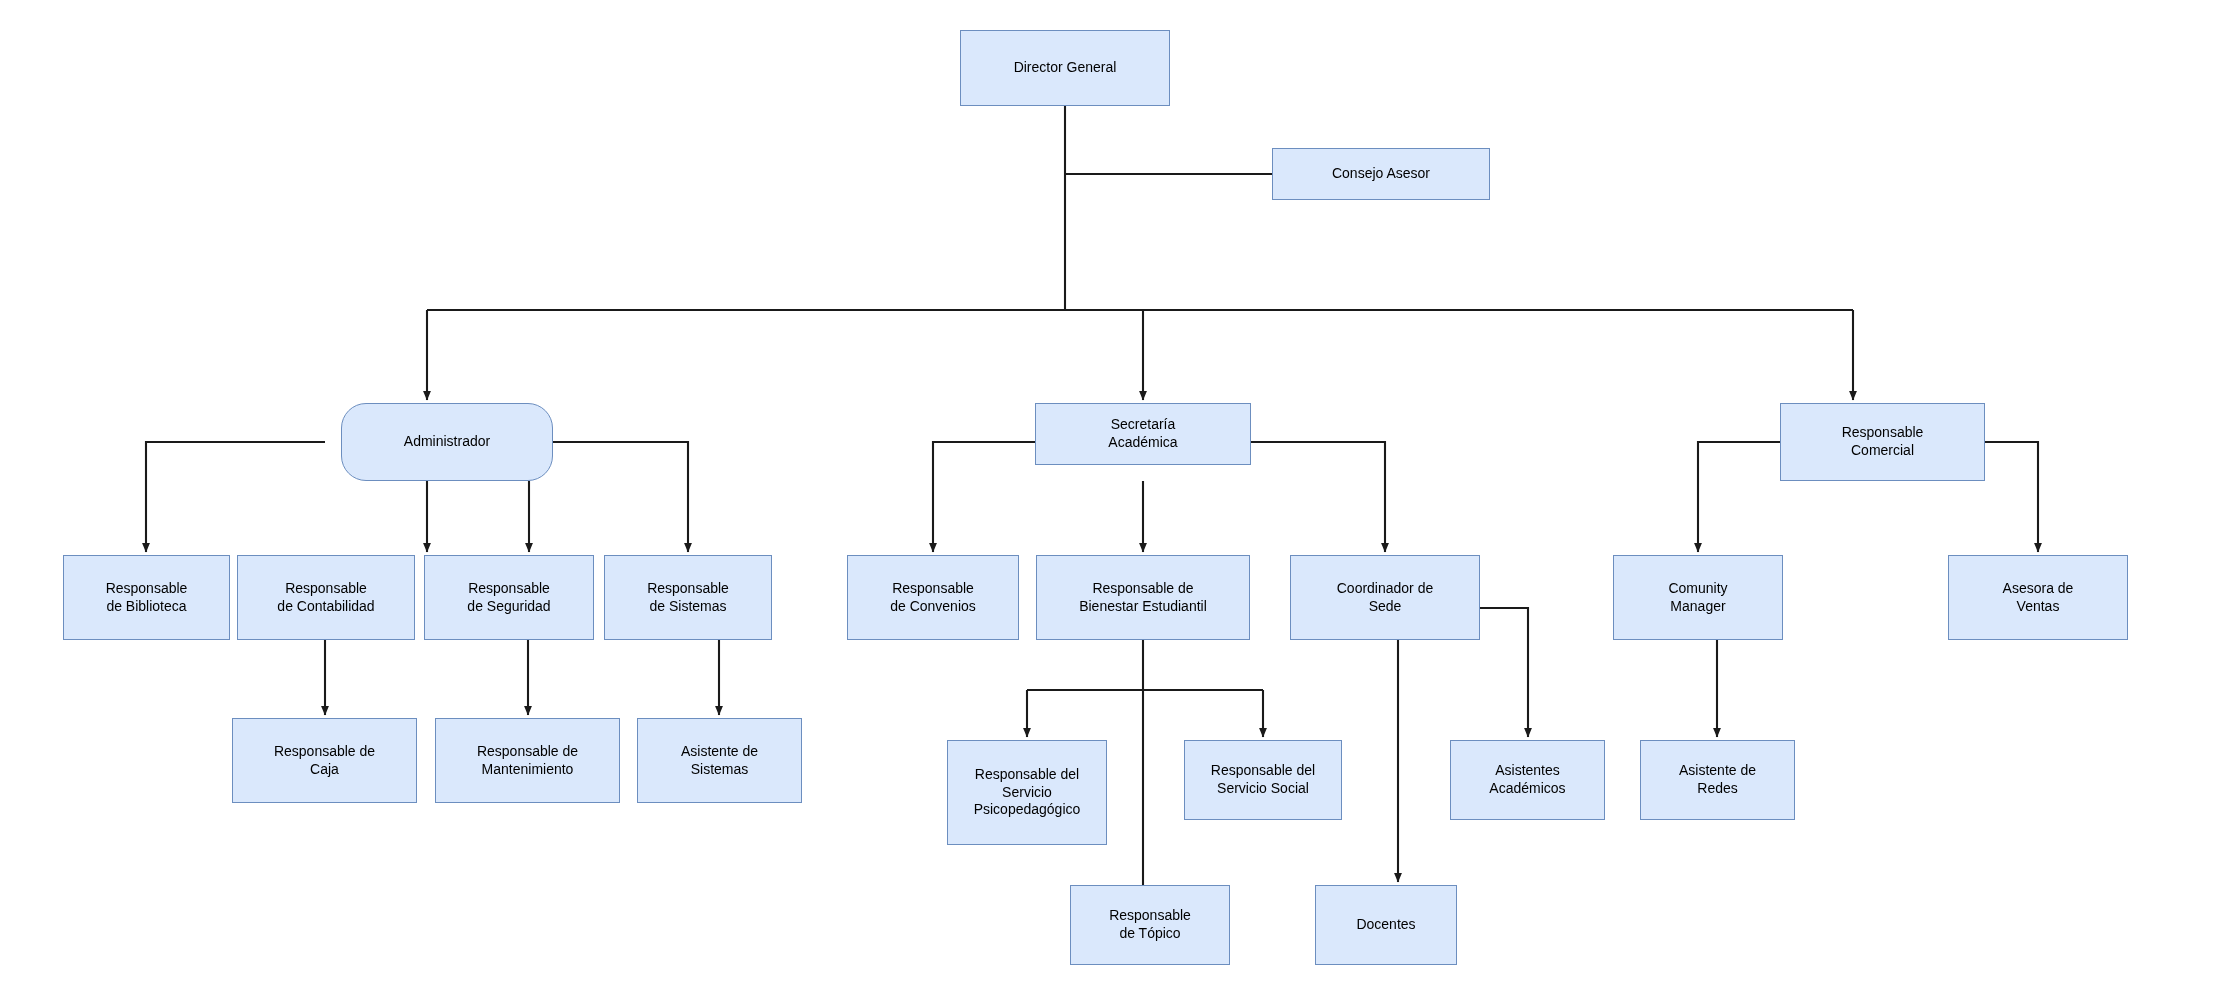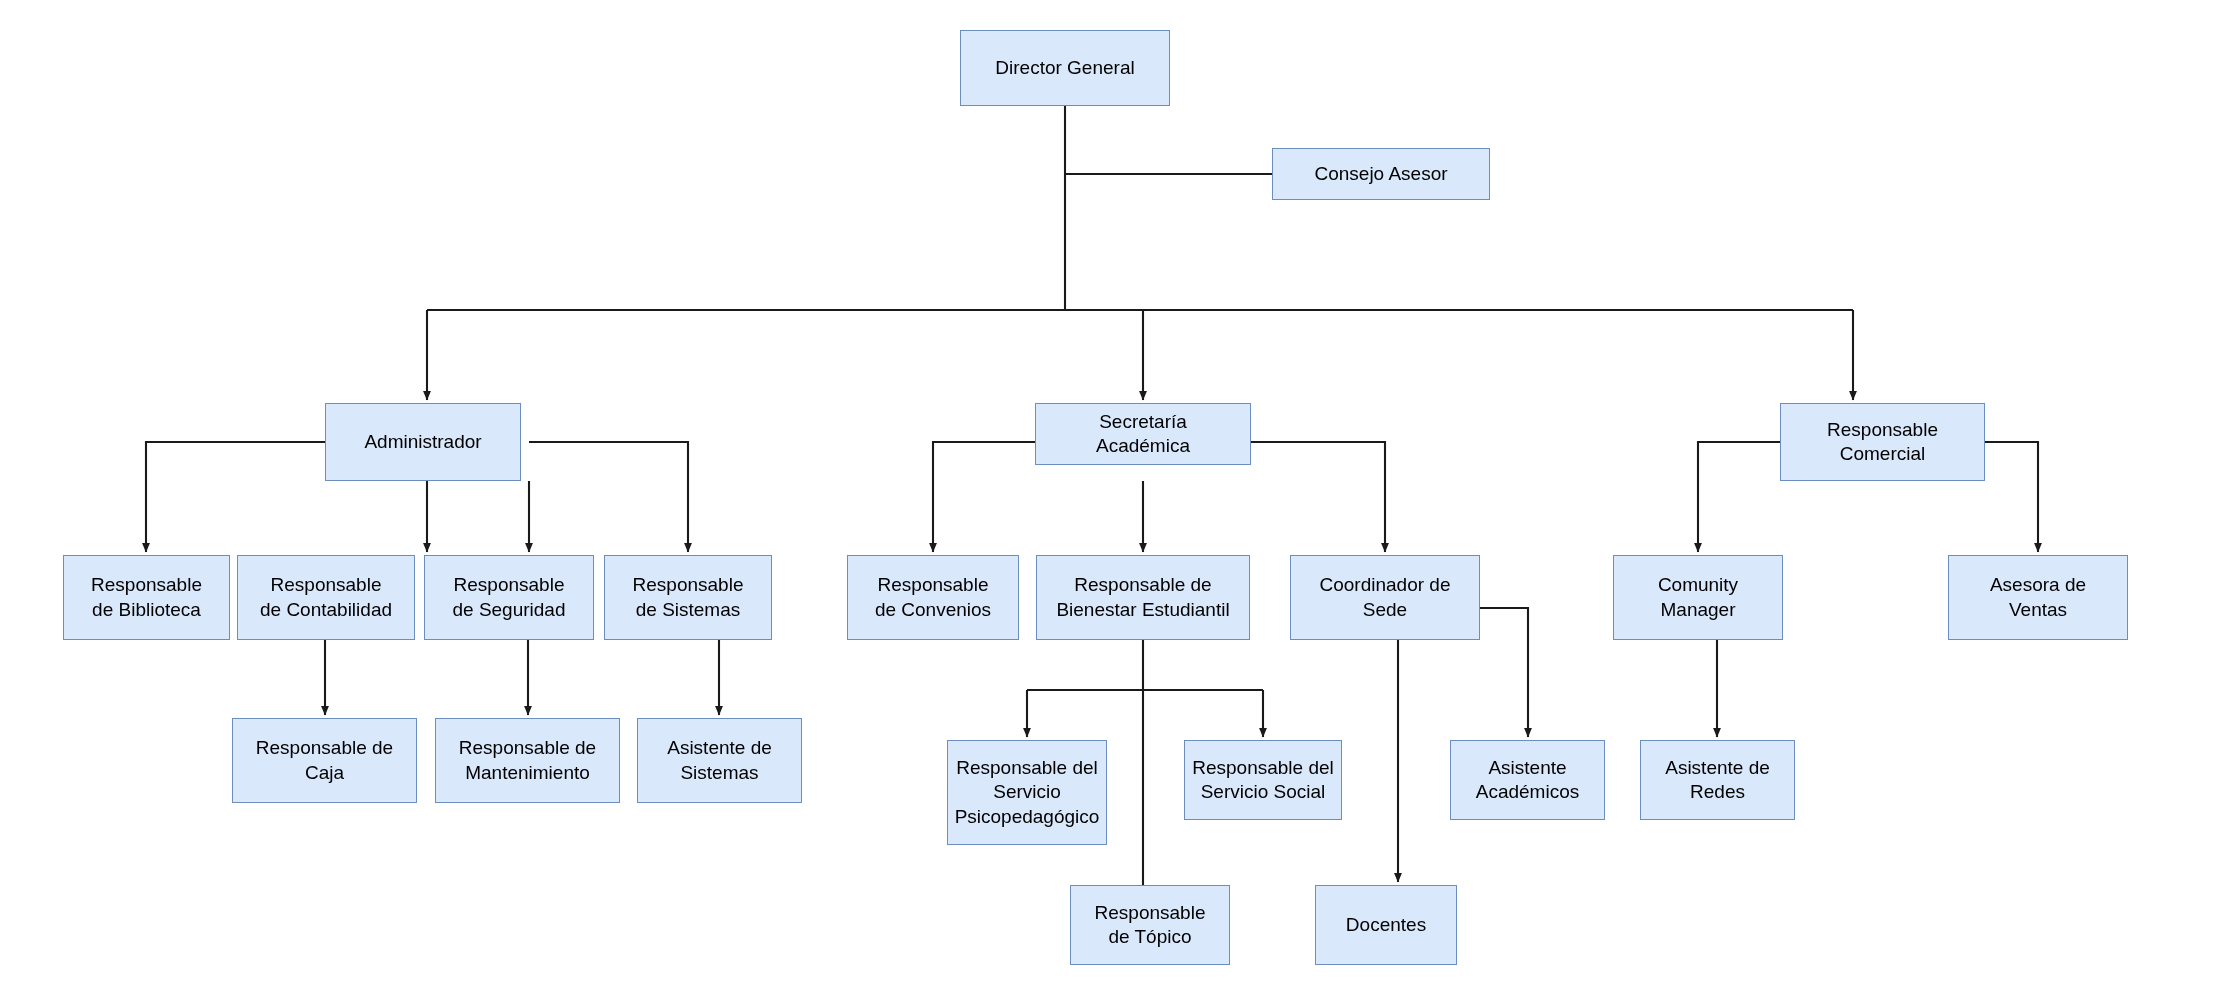--- a/index.html
+++ b/index.html
@@ -10,21 +10,21 @@
   .node{
     position:absolute;
     box-sizing:border-box;
     background:#dae8fc;
     border:1px solid #6c8ebf;
     display:flex;
     align-items:center;
     justify-content:center;
     text-align:center;
     color:#000000;
-    font-size:19px;
+    font-size:14px;
     line-height:1.28;
     padding:2px 5px;
     z-index:2;
   }
   .node span{display:block;white-space:pre-line;}
 </style>
 </head>
 <body>
 
 <div id="canvas">
@@ -77,21 +77,21 @@
   </svg>
 
   <div class="node" style="left:960px;top:30px;width:210px;height:76px;">
     <span>Director General</span>
   </div>
 
   <div class="node" style="left:1272px;top:148px;width:218px;height:52px;">
     <span>Consejo Asesor</span>
   </div>
 
-  <div class="node" style="left:325px;top:403px;width:196px;height:78px;">
+  <div class="node" style="left:341px;top:403px;width:212px;height:78px;border-radius:25px;">
     <span>Administrador</span>
   </div>
 
   <div class="node" style="left:1035px;top:403px;width:216px;height:62px;">
     <span>Secretaría
 Académica</span>
   </div>
 
   <div class="node" style="left:1780px;top:403px;width:205px;height:78px;">
     <span>Responsable
@@ -163,21 +163,21 @@
 Servicio
 Psicopedagógico</span>
   </div>
 
   <div class="node" style="left:1184px;top:740px;width:158px;height:80px;">
     <span>Responsable del
 Servicio Social</span>
   </div>
 
   <div class="node" style="left:1450px;top:740px;width:155px;height:80px;">
-    <span>Asistente
+    <span>Asistentes
 Académicos</span>
   </div>
 
   <div class="node" style="left:1640px;top:740px;width:155px;height:80px;">
     <span>Asistente de
 Redes</span>
   </div>
 
   <div class="node" style="left:1070px;top:885px;width:160px;height:80px;">
     <span>Responsable

